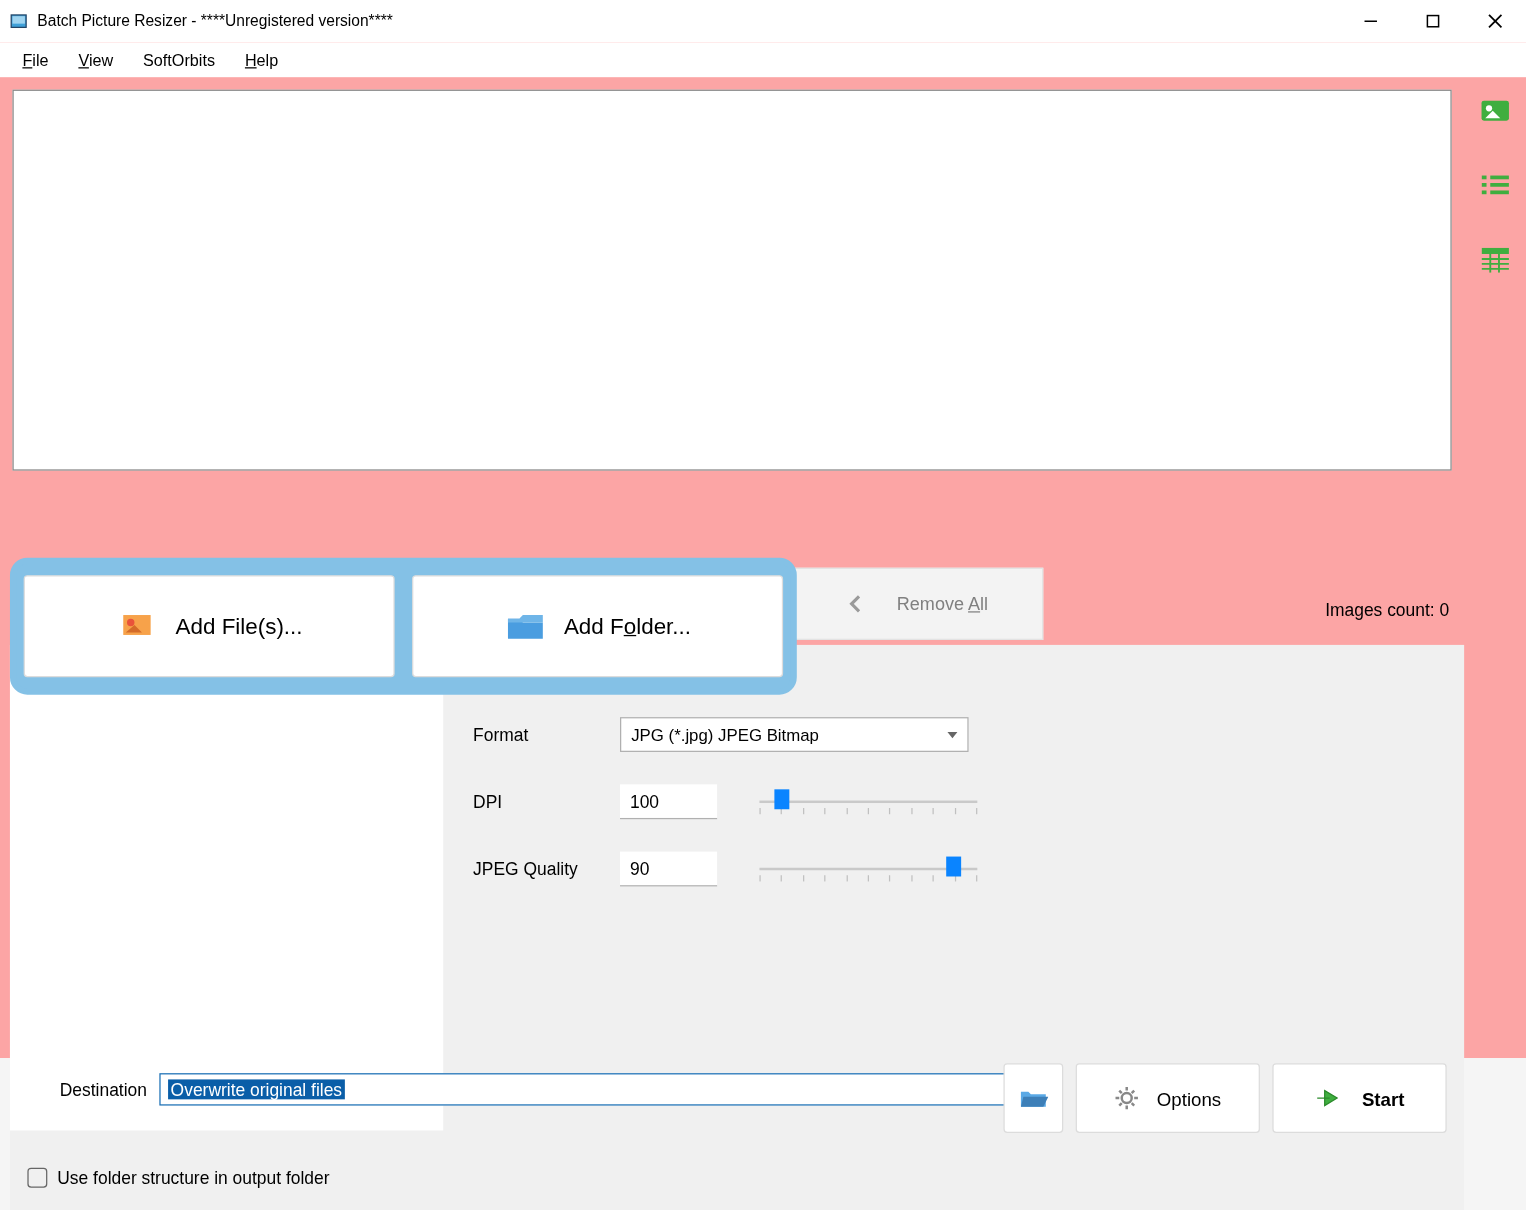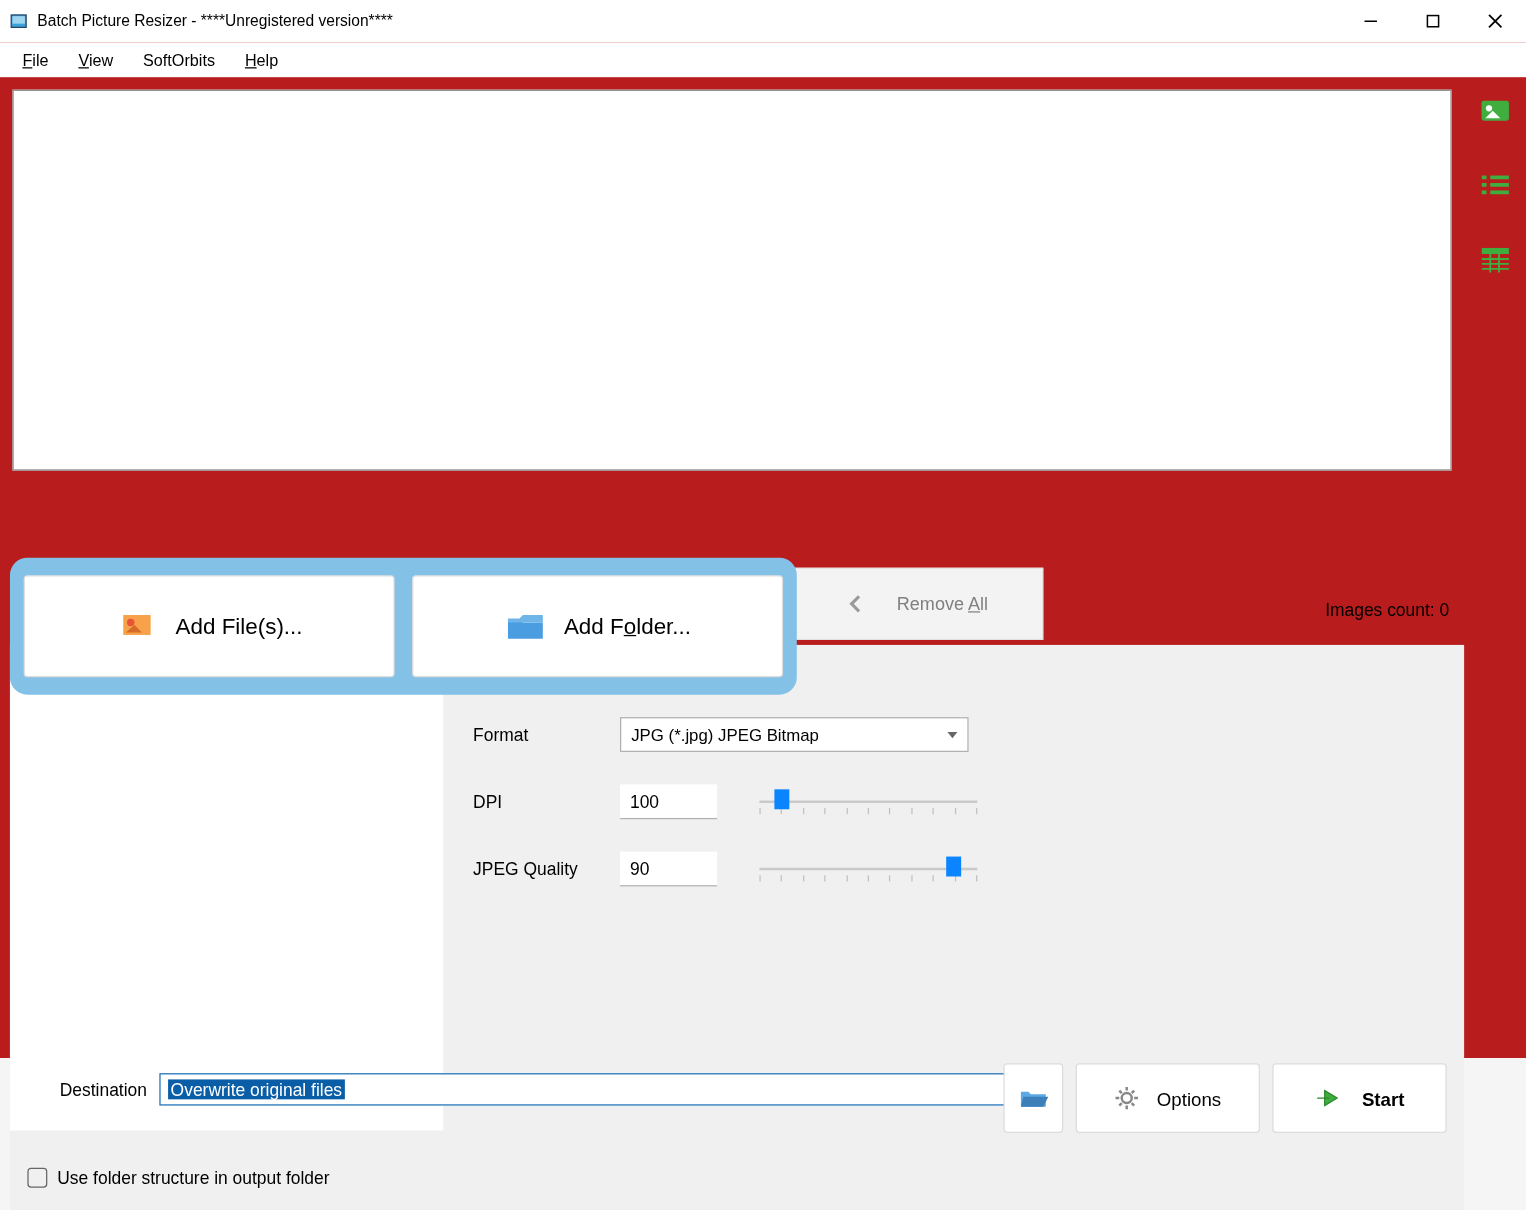--- a/index.html
+++ b/index.html
@@ -1,17 +1,17 @@
 <!DOCTYPE html>
 <html><head>
 <meta charset="utf-8">
 <style>
 * { box-sizing: border-box; margin: 0; padding: 0; font-family: "Segoe UI", Tahoma, sans-serif; }
 body { background: #f5f5f5; width: 1526px; height: 1210px; overflow: hidden; }
-.window { width: 1526px; height: 1058px; background: #b91c1c; display: flex; flex-direction: column; }
+.window { width: 1526px; height: 1058px; background: #fca5a5; display: flex; flex-direction: column; }
 
 
 .app { transform-origin: top left; transform: scale(1.245); width: 1226px; height: 972px; display: flex; flex-direction: column; position: relative; }
 
 .titlebar { height: 34px; display: flex; align-items: center; padding-left: 6px; background: #fff; }
 .titlebar .app-icon { width: 18px; height: 18px; display: flex; align-items: center; justify-content: center; margin-right: 6px; }
 .titlebar .title { font-size: 12.5px; color: #000; }
 .titlebar .spacer { flex: 1; }
 .win-controls { display: flex; height: 100%; }
 .win-btn { width: 50px; height: 34px; display: flex; align-items: center; justify-content: center; font-size: 14px; color: #000; }

